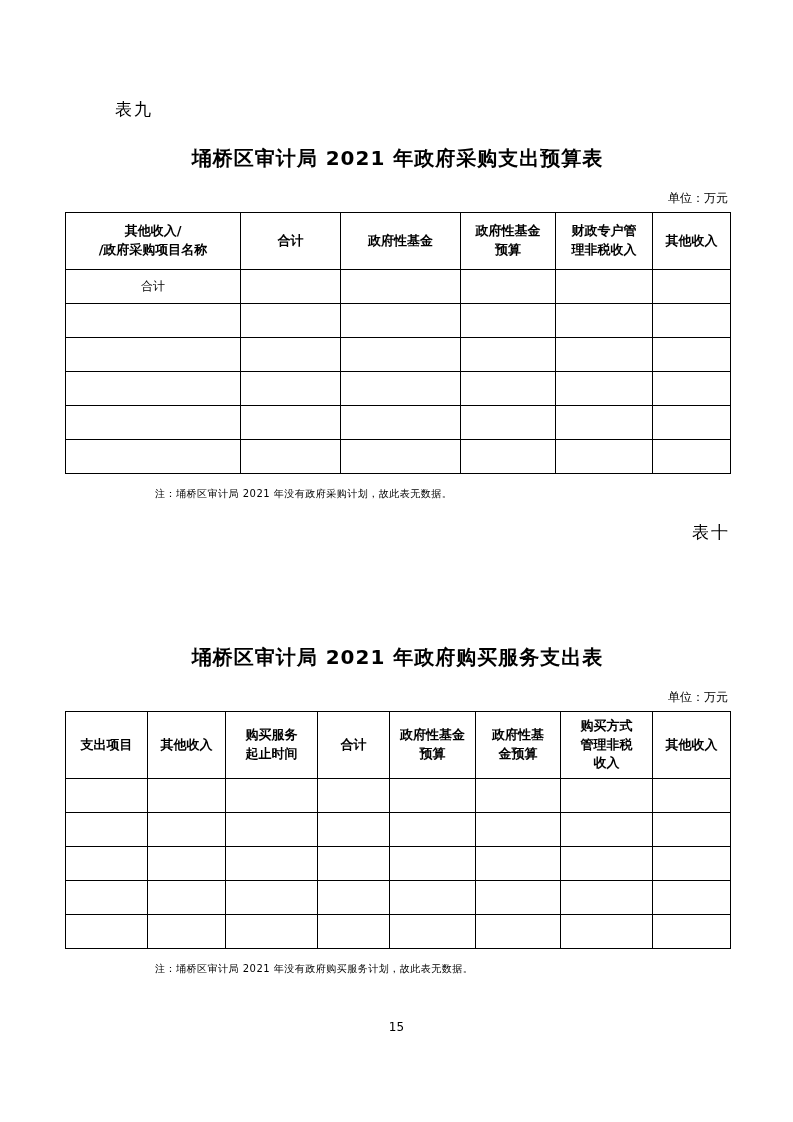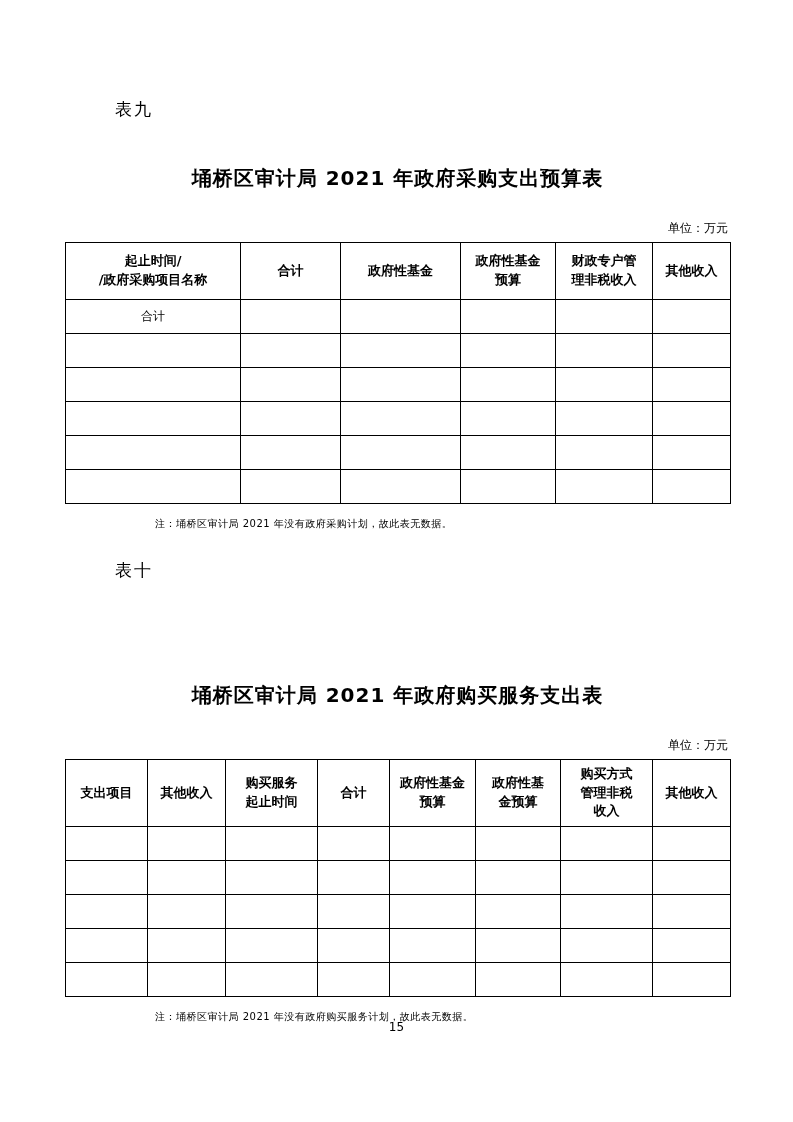--- a/index.html
+++ b/index.html
@@ -20,27 +20,27 @@
   }
   .table-label {
     font-size: 17px;
     margin-left: 50px;
     letter-spacing: 2px;
   }
   .doc-title {
     text-align: center;
     font-size: 20px;
     font-weight: bold;
-    margin-top: 44px;
+    margin-top: 24px;
     letter-spacing: 1px;
   }
   .unit-line {
     text-align: right;
     font-size: 12px;
-    margin-top: 28px;
+    margin-top: 18px;
     margin-bottom: 5px;
     padding-right: 2px;
   }
   table.budget {
     width: 100%;
     border-collapse: collapse;
     table-layout: fixed;
   }
   table.budget th,
   table.budget td {
@@ -62,21 +62,21 @@
     padding: 0 3px;
   }
   #t9 th { height: 48px; }
   #t10 th { height: 58px; }
   .note-line {
     font-size: 10px;
     margin-top: 13px;
     padding-left: 90px;
     letter-spacing: 0.5px;
   }
-  .gap-after-note { margin-top: 28px; }
+  .gap-after-note { margin-top: 20px; text-align: right; }
   .second-title { margin-top: 100px; }
   .page-number {
     position: absolute;
     bottom: 88px;
     left: 0;
     width: 100%;
     text-align: center;
     font-size: 12px;
   }
 </style>
@@ -95,21 +95,21 @@
     <colgroup>
       <col style="width:175px">
       <col style="width:100px">
       <col style="width:120px">
       <col style="width:95px">
       <col style="width:97px">
       <col style="width:78px">
     </colgroup>
   <thead>
         <tr>
-          <th>起止时间/
+          <th>其他收入/
 /政府采购项目名称</th>
           <th>合计</th>
           <th>政府性基金</th>
           <th>政府性基金
 预算</th>
           <th>财政专户管
 理非税收入</th>
           <th>其他收入</th>
         </tr>
       </thead>

